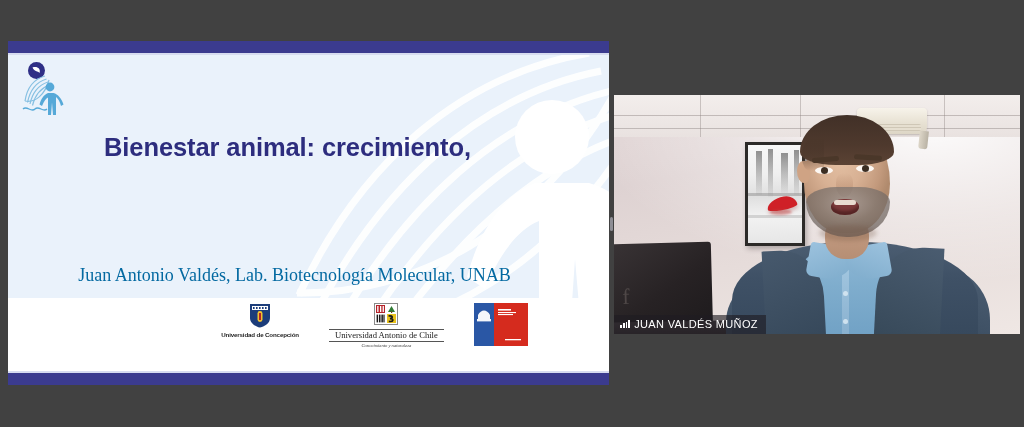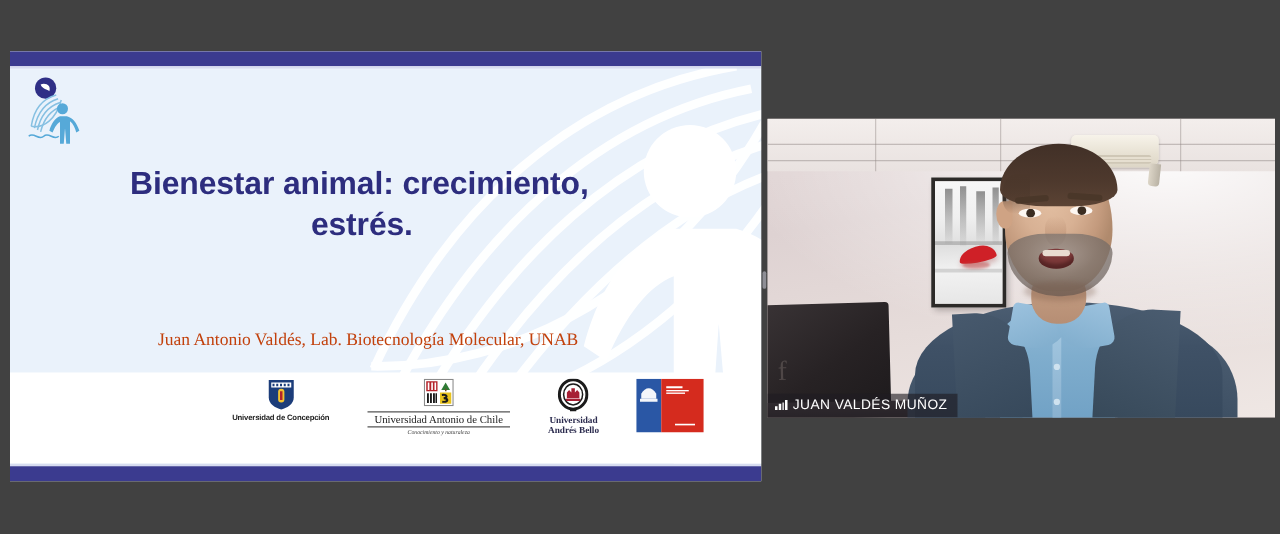--- a/index.html
+++ b/index.html
@@ -107,23 +107,23 @@
   #slide-title .tl.l1 { text-align: center; }
   #slide-title .tl.l2 { text-align: center; padding-left: 4px; }
   #slide-title .tl.l3 { text-align: center; padding-left: 4px; }
 
   #slide-subtitle {
     position: absolute;
     left: 48px;
     right: 76px;
     top: 207px;
     text-align: center;
-    color: #c2410c;
+    color: #0369a1;
     font-family: "Liberation Serif", serif;
-    font-size: 14px;
+    font-size: 18px;
     line-height: 1.55;
   }
   #slide-subtitle .sl { display: block; }
 
   
   #logo-row {
     position: absolute;
     left: 0;
     right: 0;
     bottom: 6px;
@@ -569,21 +569,20 @@
         </g>
         <g fill="#56a9d8">
           <circle cx="31" cy="26" r="4.4"></circle>
           <path d="M29 32 C 25 33.5, 22 38, 20.5 43.5 L 23 45 C 25 40, 27 37.5, 29 36.5 L 29 54 L 32 54 L 33 41.5 L 34 54 L 37 54 L 37 36 C 39.5 38, 41 41, 42 45 L 44.5 43.5 C 42.5 37.5, 39 33, 34.5 32 Z"></path>
         </g>
         <path d="M4 48 C 8 44, 12 52, 16 48 C 20 44, 24 52, 28 48" fill="none" stroke="#56a9d8" stroke-width="1.3"></path>
       </svg>
 
       <div id="slide-title">
         <span class="tl l1">Bienestar animal: crecimiento,</span>
-        <span class="tl l3">estrés.</span>
       </div>
 
       <div id="slide-subtitle">
         <span class="sl">Juan Antonio Valdés, Lab. Biotecnología Molecular, UNAB</span>
       </div>
 
       <div id="logo-band"></div>
 
       <div id="logo-row">
 
@@ -621,33 +620,20 @@
               <rect x="7.4" y="11.6" width="1.5" height="7.8"></rect>
               <rect x="9.4" y="11.6" width="1.2" height="7.8"></rect>
             </g>
             <rect x="13" y="11" width="9" height="9" fill="#e8c21c"></rect>
             <path d="M14.5 13 C 19 12.4, 19.5 15, 16 15.6 C 20 15.6, 20 19, 14.8 18.4" fill="none" stroke="#1a1a1a" stroke-width="1.6"></path>
           </svg>
           <div class="uach-name">Universidad Antonio de Chile</div>
           <div class="uach-tag">Conocimiento y naturaleza</div>
         </div>
 
-        <div class="logo-cell">
-          <svg class="unab-mark" viewBox="0 0 25 27">
-            <ellipse cx="12.5" cy="12.5" rx="11" ry="11.8" fill="none" stroke="#1b1b1b" stroke-width="2.4"></ellipse>
-            <ellipse cx="12.5" cy="12.5" rx="7.6" ry="8.4" fill="none" stroke="#1b1b1b" stroke-width="1.2"></ellipse>
-            <path d="M7.5 15.5 L7.5 11 L9.3 9 L11.1 11 L11.1 7.6 L13.9 7.6 L13.9 11 L15.7 9 L17.5 11 L17.5 15.5 Z" fill="#a61f34"></path>
-            <rect x="6.8" y="16" width="11.4" height="1.8" fill="#a61f34"></rect>
-            <path d="M10 23.5 L15 23.5 L15 26 L10 26 Z" fill="#1b1b1b"></path>
-          </svg>
-          <div class="unab-name">
-            <span>Universidad</span><br>
-            <span>Andrés Bello</span>
-          </div>
-        </div>
 
         <div class="logo-cell">
           <svg class="gob-mark" viewBox="0 0 54 43">
             <rect x="0" y="0" width="20" height="43" fill="#2a57a5"></rect>
             <rect x="20" y="0" width="34" height="43" fill="#d52b1e"></rect>
             <g fill="#ffffff" opacity="0.95">
               <path d="M4 12 C 7 6, 13 6, 16 12 L 16 16 L 4 16 Z"></path>
               <rect x="3" y="16" width="14" height="2.4"></rect>
             </g>
             <g fill="#ffffff">

